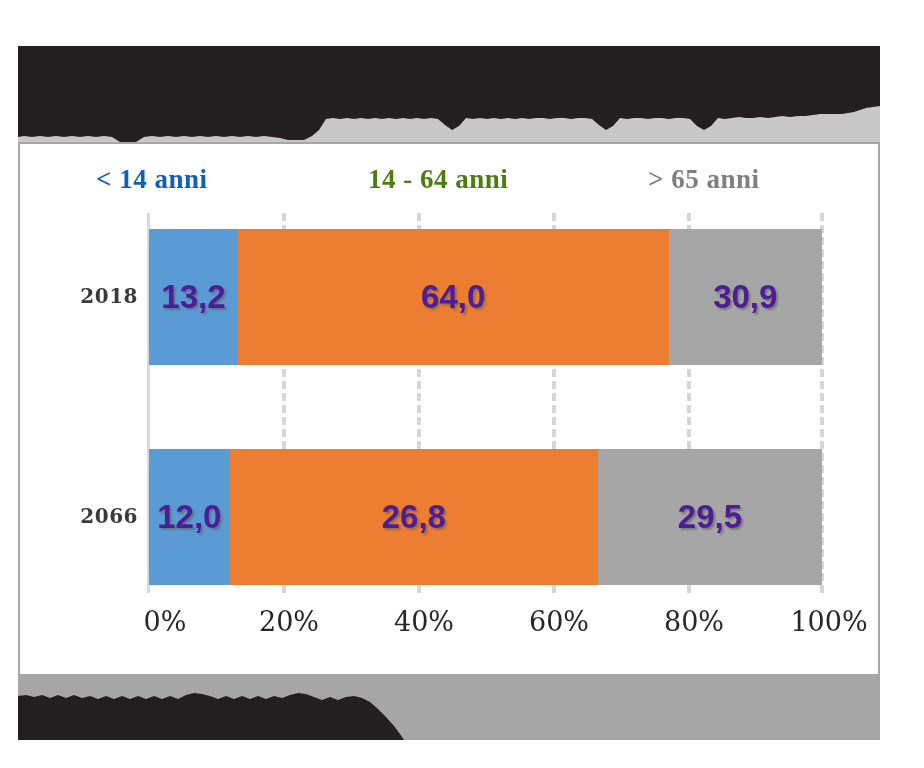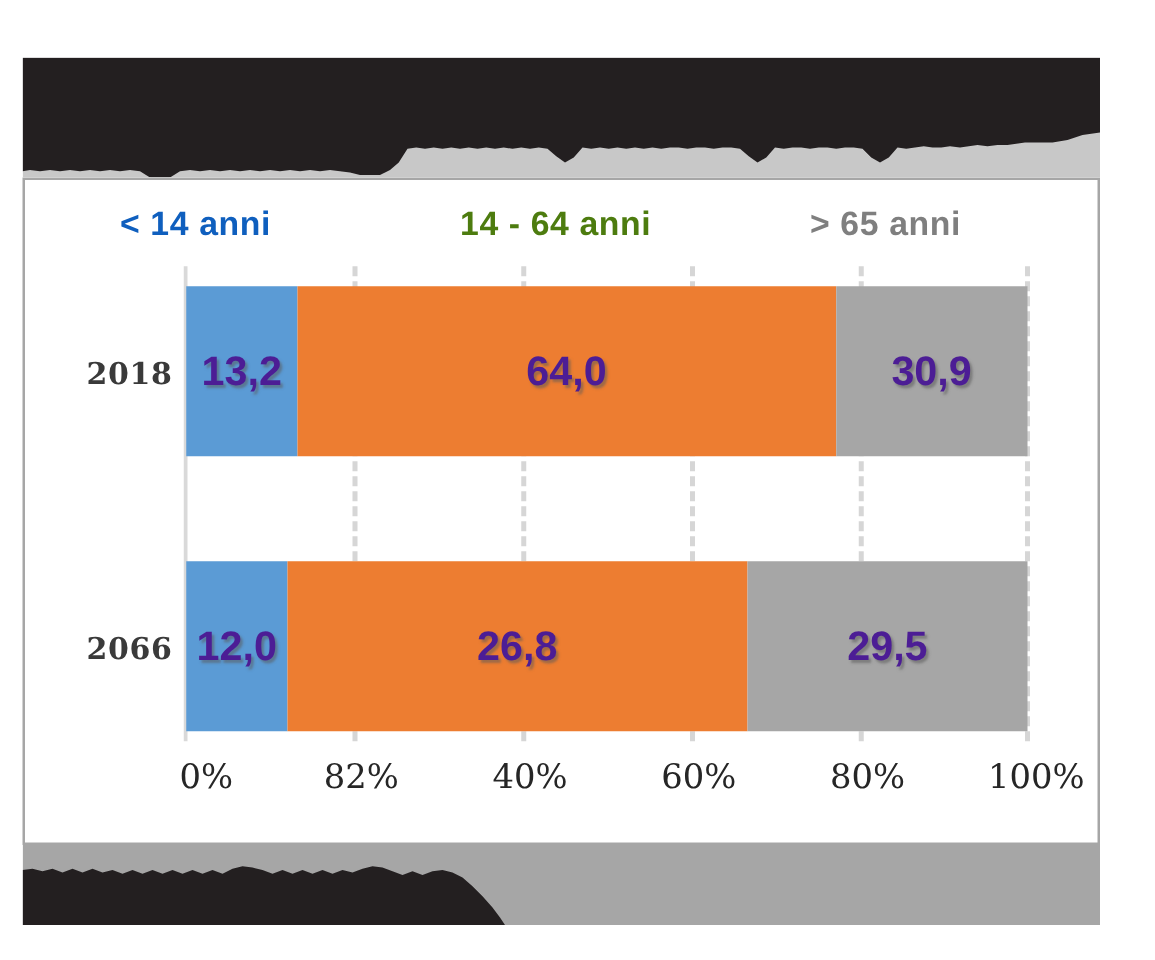--- a/index.html
+++ b/index.html
@@ -44,20 +44,21 @@
     position: absolute;
     left: 0; top: 20px;
     width: 862px; height: 44px;
   }
   .legend-item {
     position: absolute;
     font-weight: bold;
     font-size: 27px;
     letter-spacing: 0.5px;
     white-space: nowrap;
+    font-family: Liberation Serif, serif;
   }
   #legend-young  { left: 76px;  color: #0f5fbe; }
   #legend-adult  { left: 348px; color: #4d7c0f; }
   #legend-old    { left: 628px; color: #7f7f7f; }
 
   
   #plot {
     position: absolute;
     left: 127px; top: 69px;
     width: 675px; height: 380px;
@@ -101,21 +102,21 @@
   .seg-young { background: #5b9bd5; }
   .seg-adult { background: #ed7d31; }
   .seg-old   { background: #a6a6a6; }
 
   .row-label {
     position: absolute;
     width: 110px;
     text-align: right;
     font-family: "DejaVu Serif", serif;
     font-weight: bold;
-    font-size: 24px;
+    font-size: 20px;
     color: #3a3a3a;
     letter-spacing: 0.5px;
   }
   #label-2018 { left: 8px; top: 140px; }
   #label-2066 { left: 8px; top: 360px; }
 
   #x-axis {
     position: absolute;
     left: 127px; top: 462px;
     width: 675px; height: 46px;
@@ -180,21 +181,21 @@
 
     <div class="bar-row" id="bar-row-2066">
       <div class="seg seg-young" style="width:12.0%">12,0</div>
       <div class="seg seg-adult" style="width:54.7%">26,8</div>
       <div class="seg seg-old" style="width:33.3%">29,5</div>
     </div>
   </div>
 
   <div id="x-axis">
     <span class="tick-label" style="left:18px">0%</span>
-    <span class="tick-label" style="left:142px">82%</span>
+    <span class="tick-label" style="left:142px">20%</span>
     <span class="tick-label" style="left:277px">40%</span>
     <span class="tick-label" style="left:412px">60%</span>
     <span class="tick-label" style="left:547px">80%</span>
     <span class="tick-label" style="left:682px">100%</span>
   </div>
 </div>
 
 <div id="deco-bottom">
   <svg width="862" height="64" viewBox="0 0 862 64" xmlns="http://www.w3.org/2000/svg">
     <rect x="0" y="0" width="862" height="64" fill="#a6a6a6"></rect>

